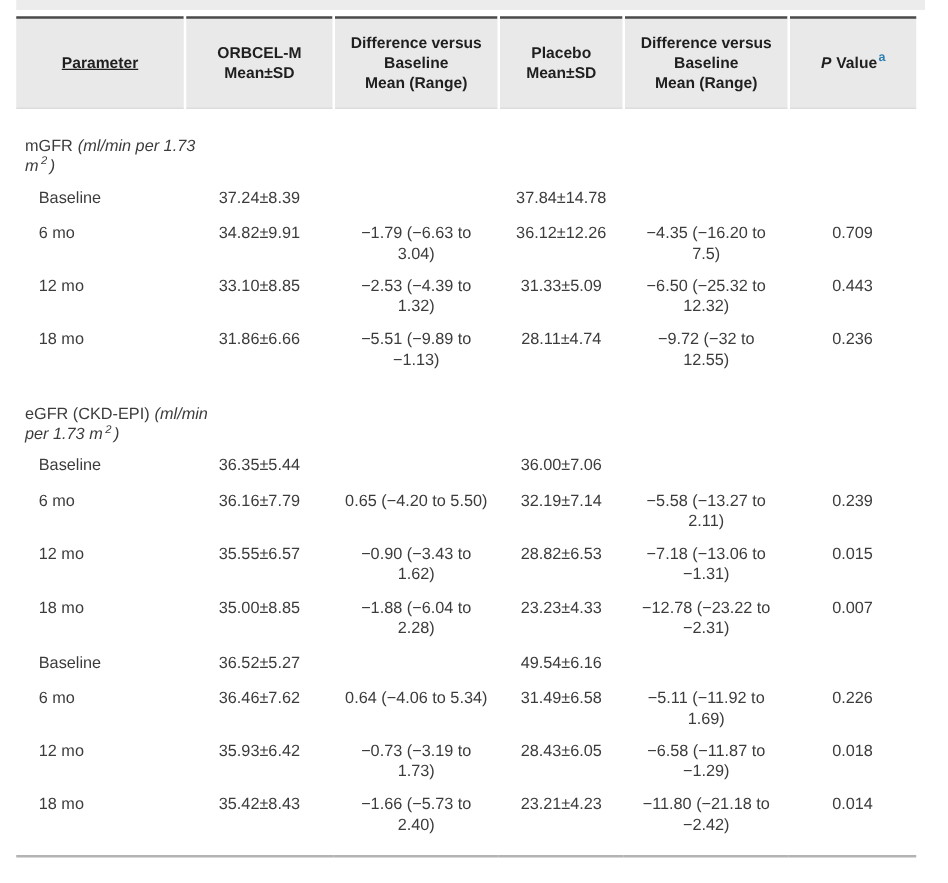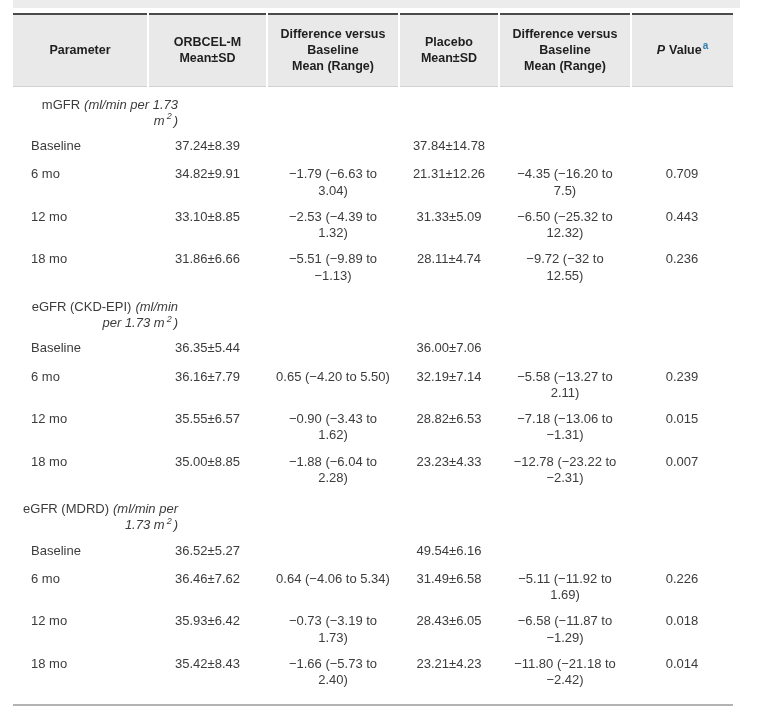--- a/index.html
+++ b/index.html
@@ -36,36 +36,36 @@
     text-align: center;
     font-size: 12.5px;
     font-weight: bold;
     color: #1f1f1f;
     line-height: 1.3;
     white-space: pre-line;
     border-left: 2px solid #ffffff;
     border-bottom: 1px solid #d2d2d2;
     padding: 4px 6px;
   }
-  thead th:first-child { border-left: none; }
+  thead th:first-child { border-left: none; text-decoration: underline; }
   tbody td {
     vertical-align: top;
     font-size: 13px;
     line-height: 1.25;
     text-align: center;
     padding: 5px 8px;
   }
   tbody td.rowlabel {
     text-align: left;
     padding-left: 18px;
   }
   tr.baseline-row td { padding-top: 7px; padding-bottom: 7px; }
   td.section-cell {
-    text-align: right;
-    padding: 10px 6px 2px 7px;
+    text-align: left;
+    padding: 22px 6px 2px 7px;
   }
   .section-wrap { max-width: 158px; line-height: 1.25; }
   .section-name { margin-right: 4px; }
   .section-units { font-style: italic; }
   sup.unit-sup {
     font-size: 9px; font-style: italic;
     vertical-align: super; line-height: 0;
     margin: 0 2px;
   }
   .p-italic { font-style: italic; }
@@ -123,21 +123,21 @@
         <td>37.24±8.39</td>
         <td></td>
         <td>37.84±14.78</td>
         <td></td>
         <td></td>
       </tr>
       <tr>
         <td class="rowlabel">6 mo</td>
         <td>34.82±9.91</td>
         <td>−1.79 (−6.63 to 3.04)</td>
-        <td>21.31±12.26</td>
+        <td>36.12±12.26</td>
         <td>−4.35 (−16.20 to 7.5)</td>
         <td>0.709</td>
       </tr>
       <tr>
         <td class="rowlabel">12 mo</td>
         <td>33.10±8.85</td>
         <td>−2.53 (−4.39 to 1.32)</td>
         <td>31.33±5.09</td>
         <td>−6.50 (−25.32 to 12.32)</td>
         <td>0.443</td>
@@ -184,27 +184,20 @@
       </tr>
       <tr>
         <td class="rowlabel">18 mo</td>
         <td>35.00±8.85</td>
         <td>−1.88 (−6.04 to 2.28)</td>
         <td>23.23±4.33</td>
         <td>−12.78 (−23.22 to −2.31)</td>
         <td>0.007</td>
       </tr>
 
-      <tr>
-        <td class="section-cell" colspan="6">
-          <div class="section-wrap">
-            <span class="section-name">eGFR (MDRD)</span><span class="section-units"><span>(ml/min per 1.73 m</span><sup class="unit-sup">2</sup><span>)</span></span>
-          </div>
-        </td>
-      </tr>
       <tr class="baseline-row">
         <td class="rowlabel">Baseline</td>
         <td>36.52±5.27</td>
         <td></td>
         <td>49.54±6.16</td>
         <td></td>
         <td></td>
       </tr>
       <tr>
         <td class="rowlabel">6 mo</td>

